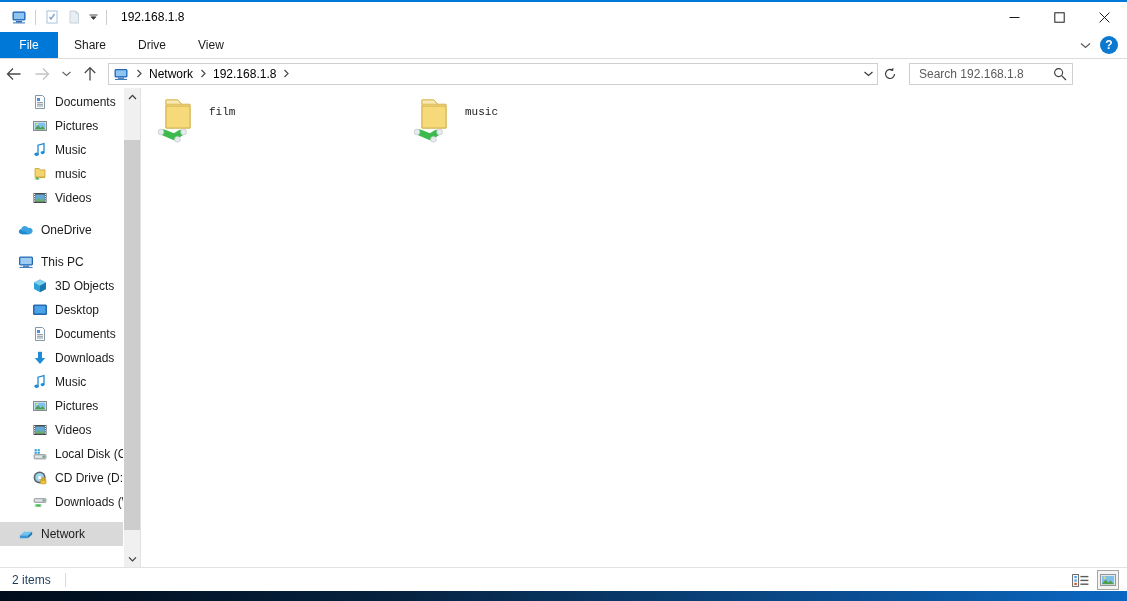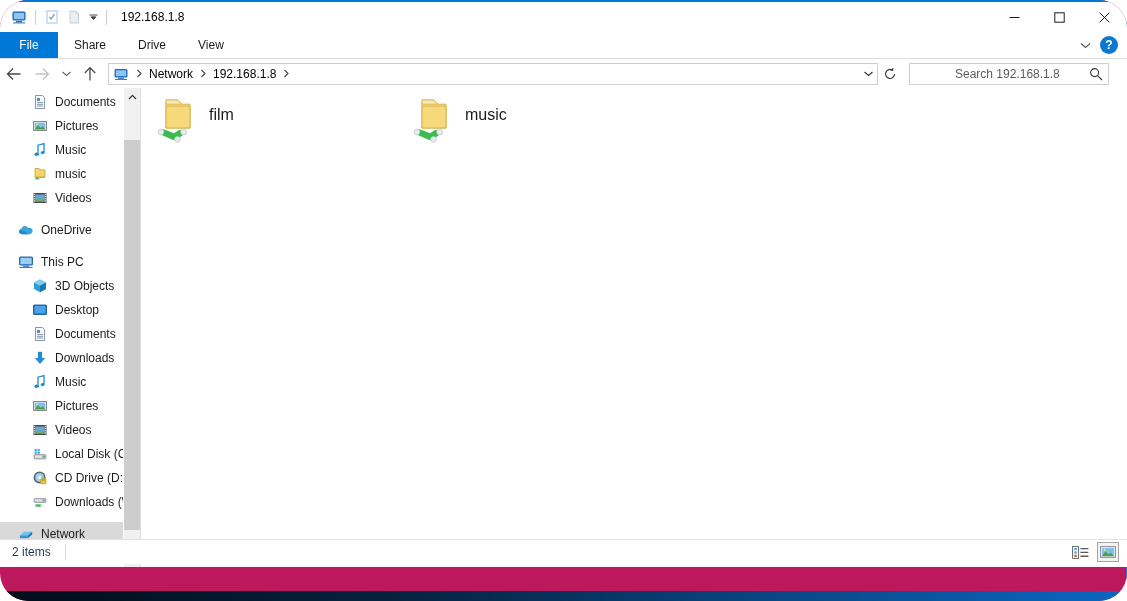--- a/index.html
+++ b/index.html
@@ -5,24 +5,23 @@
   html, body {
     margin: 0; padding: 0;
     background: #ffffff;
     font-family: "Liberation Sans", sans-serif;
     -webkit-font-smoothing: antialiased;
   }
   #app {
     position: relative;
     width: 1127px; height: 601px;
     overflow: hidden;
-    background: #be185d;
+    background: #404040;
     font-size: 12px;
     color: #1b1b1b;
-    border-radius: 28px;
   }
 
   
   .top-accent {
     position: absolute; top: 0; left: 0; width: 1127px; height: 2px;
     background: #0078d7;
   }
 
   
   .titlebar {
@@ -134,28 +133,27 @@
     width: 18px; height: 20px;
     display: flex; align-items: center; justify-content: center;
     color: #3a3a3a; font-size: 9px;
   }
   .refresh-btn {
     width: 22px; height: 22px; margin-left: 1px;
     display: flex; align-items: center; justify-content: center;
     color: #3a3a3a;
   }
   .searchbox {
-    width: 200px; height: 22px;
+    width: 164px; height: 22px;
     margin-left: 8px;
     border: 1px solid #cfcfcf;
     background: #ffffff;
     display: flex; align-items: center;
     box-sizing: border-box;
     position: relative;
-    padding-left: 36px;
   }
   .searchbox input {
     border: none; outline: none;
     font-family: "Liberation Sans", sans-serif;
     font-size: 12px; color: #5c5c5c;
     background: transparent;
     width: 168px; margin-left: 7px;
   }
   .searchbox input::placeholder { color: #5c5c5c; }
   .search-icon {
@@ -243,28 +241,29 @@
     display: flex; align-items: flex-start;
     padding: 2px;
     box-sizing: border-box;
   }
   .file-ico {
     width: 50px; height: 54px;
     flex: 0 0 50px;
     display: flex; align-items: flex-start; justify-content: center;
   }
   .file-label {
-    font-size: 16px; color: #1b1b1b;
+    font-size: 11px; color: #1b1b1b;
     margin-top: 12px; margin-left: 6px;
     white-space: nowrap;
+    font-family: Liberation Mono, monospace;
   }
 
   
   .statusbar {
-    position: absolute; top: 539px; left: 0;
+    position: absolute; top: 567px; left: 0;
     width: 1127px; height: 24px;
     background: #ffffff;
     border-top: 1px solid #e2e2e2;
     display: flex; align-items: center;
   }
   .status-text {
     font-size: 12px; color: #1b3a5c;
     margin-left: 12px;
   }
   .status-sep {

